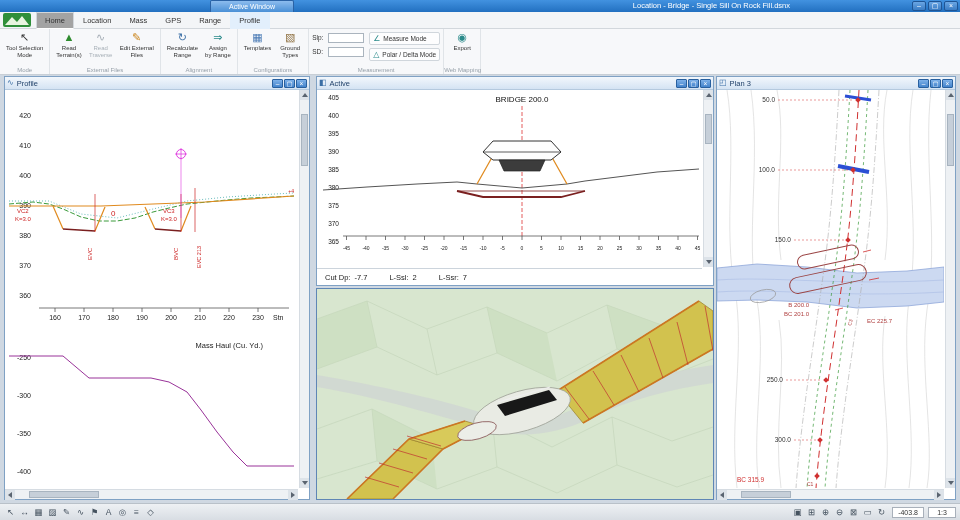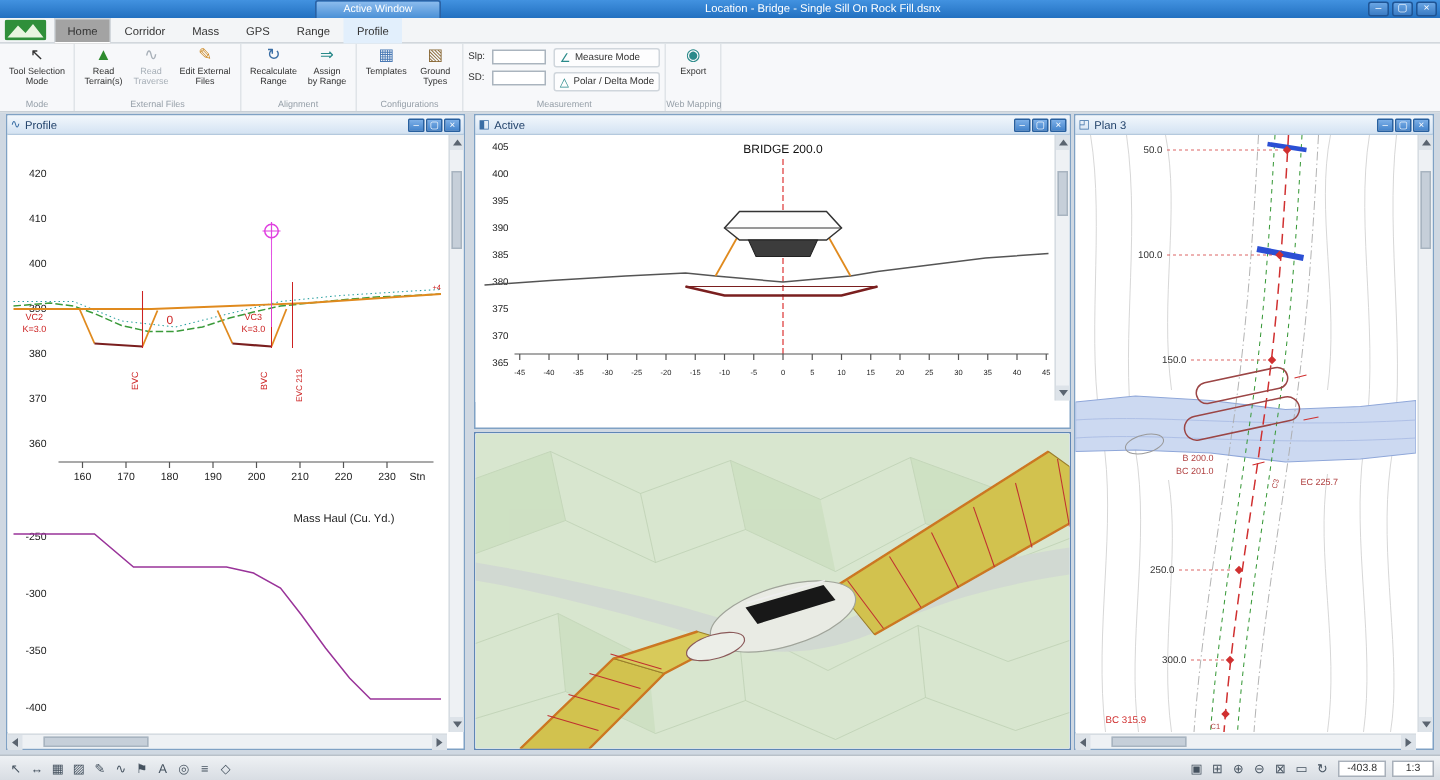--- a/index.html
+++ b/index.html
@@ -1,21 +1,21 @@
 <!DOCTYPE html>
 <html><head>
 <meta charset="utf-8">
 <style>
 *{margin:0;padding:0;box-sizing:border-box}
 html,body{width:960px;height:520px}
 body{font-family:"Liberation Sans",sans-serif;background:#cfd8e2;overflow:hidden;position:relative;color:#222}
 
 .titlebar{position:absolute;left:0;top:0;width:960px;height:12px;background:linear-gradient(#4292e0,#2270c0);z-index:6}
 .ctxtab{position:absolute;left:210px;top:0;width:84px;height:12px;background:linear-gradient(#8cbcee,#4a90d6);border:1px solid #2a62a5;border-bottom:none;color:#fff;font-size:7px;text-align:center;line-height:11px;border-radius:2px 2px 0 0}
-.wtitle{position:absolute;left:470px;width:320px;top:0;height:12px;color:#fff;font-size:7.5px;line-height:12px;text-align:left;white-space:nowrap}
+.wtitle{position:absolute;left:470px;width:320px;top:0;height:12px;color:#fff;font-size:7.5px;line-height:12px;text-align:right;white-space:nowrap}
 .winbtns{position:absolute;right:2px;top:1px;display:flex;gap:2px}
 .wbtn{width:14px;height:10px;background:linear-gradient(#6aa6e4,#3a7cc4);border:1px solid #1f5595;color:#fff;font-size:7px;line-height:8px;text-align:center;border-radius:2px}
 
 .tabrow{position:absolute;left:0;top:12px;width:960px;height:17px;background:#f3f5f7;border-bottom:1px solid #d2d7dc;z-index:5}
 .logo{position:absolute;left:3px;top:1px;width:28px;height:14px;border-radius:2px;overflow:hidden}
 .rtabs{position:absolute;left:36px;top:0;height:17px;display:flex}
 .rtab{padding:0 8px;font-size:7.5px;line-height:15px;color:#333;border:1px solid transparent;cursor:default}
 .rtab.active{background:#a3a3a3;border-color:#d2d7dc;border-bottom-color:#fff}
 .rtab.ctx{background:#e2effc}
 
@@ -102,21 +102,21 @@
 
 <div class="tabrow" data-name="ribbon-tab-row">
   <div class="logo" data-name="app-logo">
     <svg width="28" height="14" data-name="app-logo-icon">
       <rect width="28" height="14" fill="#2f8f3a"></rect>
       <path d="M2,12 L9,4 L14,9 L19,3 L26,12 Z" fill="#e8f5e0"></path>
     </svg>
   </div>
   <div class="rtabs" data-name="ribbon-tabs">
       <div class="rtab active" data-name="ribbon-tab-home">Home</div>
-      <div class="rtab" data-name="ribbon-tab-corridor">Corridor</div>
+      <div class="rtab" data-name="ribbon-tab-corridor">Location</div>
       <div class="rtab" data-name="ribbon-tab-view">Mass</div>
       <div class="rtab" data-name="ribbon-tab-gps">GPS</div>
       <div class="rtab" data-name="ribbon-tab-setup">Range</div>
       <div class="rtab ctx" data-name="ribbon-tab-profile">Profile</div>
     </div>
 </div>
 
 <div class="ribbon" data-name="ribbon">
   <div class="rgroup" data-name="ribbon-group-mode">
     <div class="gbody" id="mode-body">
@@ -404,20 +404,28 @@
         <line x1="322" y1="146" x2="322" y2="150" class="axis"></line>
         <text x="322" y="160" text-anchor="middle" class="tick s" data-name="section-offset-tick">30</text>
         <line x1="341.5" y1="146" x2="341.5" y2="150" class="axis"></line>
         <text x="341.5" y="160" text-anchor="middle" class="tick s" data-name="section-offset-tick">35</text>
         <line x1="361" y1="146" x2="361" y2="150" class="axis"></line>
         <text x="361" y="160" text-anchor="middle" class="tick s" data-name="section-offset-tick">40</text>
         <line x1="380.5" y1="146" x2="380.5" y2="150" class="axis"></line>
         <text x="380.5" y="160" text-anchor="middle" class="tick s" data-name="section-offset-tick">45</text>
       </g>
   </svg>
+  <div class="sec-status" data-name="section-status-bar">
+    <span class="sl" data-name="cut-depth-label">Cut Dp:</span>
+    <span class="sv" data-name="cut-depth-value">-7.7</span>
+    <span class="sl" data-name="lssl-label">L-Ssl:</span>
+    <span class="sv" data-name="lssl-value">2</span>
+    <span class="sl" data-name="lssr-label">L-Ssr:</span>
+    <span class="sv" data-name="lssr-value">7</span>
+  </div>
   <div class="vscroll" style="bottom:18px" data-name="section-vertical-scrollbar">
     <div class="sarrow" data-name="scroll-up-arrow">
         <div class="tri-up"></div>
       </div>
     <div class="vtrack">
         <div class="vthumb" style="height:30px" data-name="section-vscroll-thumb"></div>
       </div>
     <div class="sarrow" data-name="scroll-down-arrow">
         <div class="tri-down"></div>
       </div>

